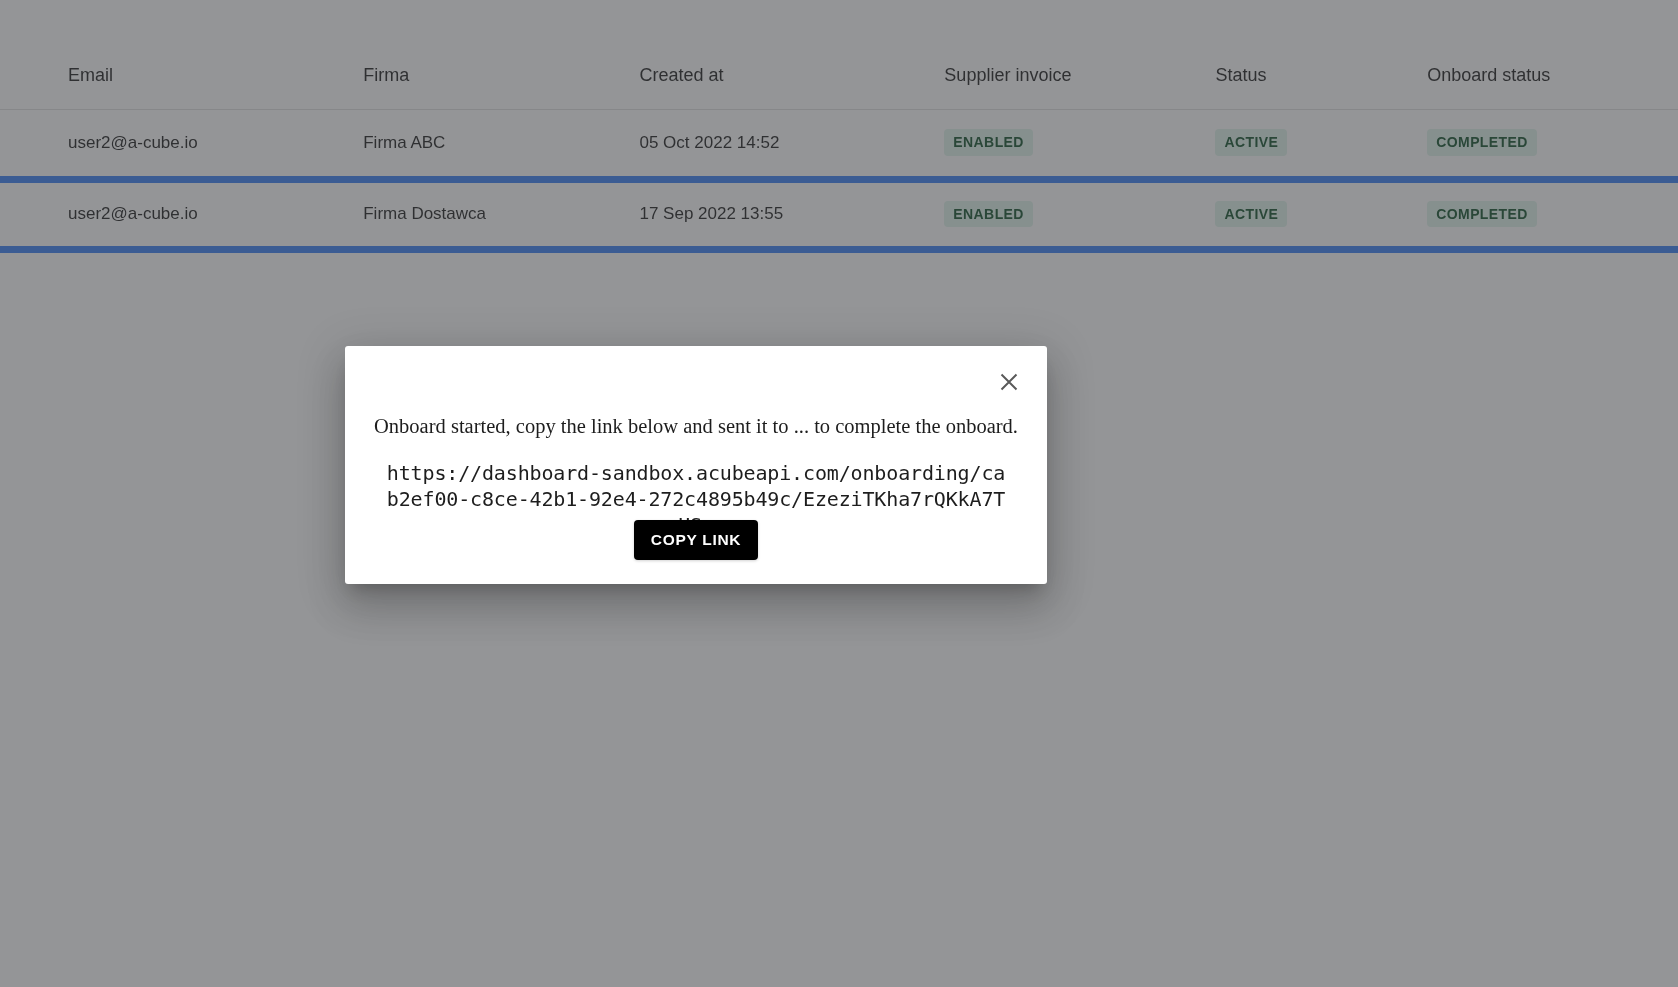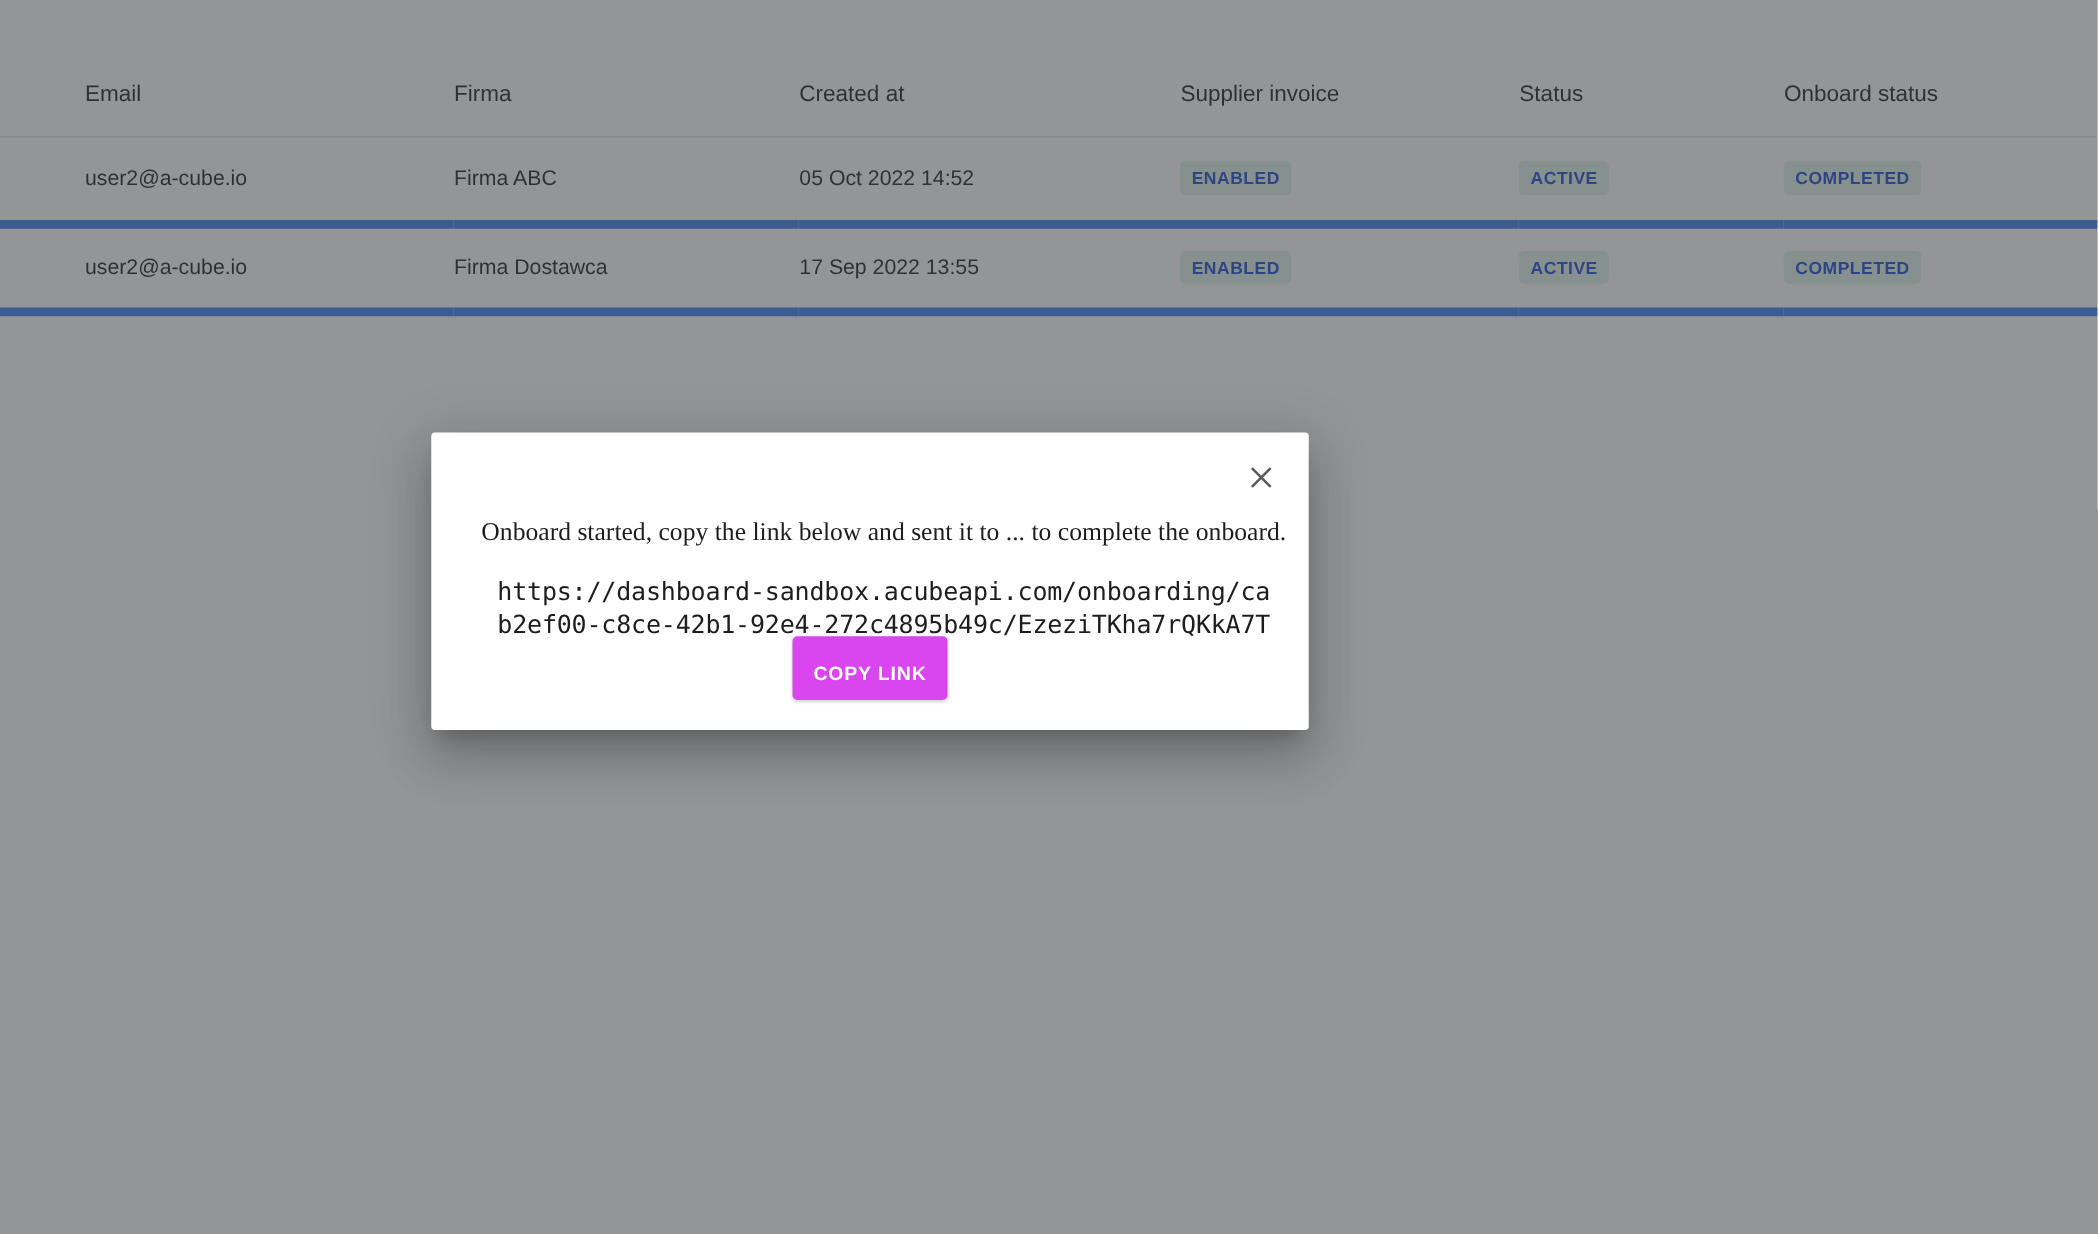--- a/index.html
+++ b/index.html
@@ -67,21 +67,21 @@
   .badge {
     display: inline-block;
     font-size: 14px;
     font-weight: 700;
     letter-spacing: 0.4px;
     padding: 5px 9px 5px 9px;
     border-radius: 4px;
     line-height: 1.15;
     white-space: nowrap;
   }
-  .badge-green  { color: #1d4ed8; background: #dff3ec; }
+  .badge-green  { color: #14532d; background: #dff3ec; }
   .badge-orange { color: #b4591a; background: #fbecd9; }
 
   
   .overlay {
     position: absolute;
     inset: 0;
     background: rgba(60, 62, 66, 0.55);
     z-index: 50;
   }
 
@@ -115,21 +115,20 @@
   }
   .modal-close svg { display: block; }
 
   .modal-body {
     position: absolute;
     left: 0;
     top: 0;
     width: 100%;
     padding: 68px 28px 0 28px;
     text-align: center;
-    margin-left: 11px;
   }
 
   .modal-message {
     font-family: "Liberation Serif", serif;
     font-size: 20.5px;
     color: #1d1d1d;
     line-height: 1.25;
     margin-bottom: 20px;
   }
 
@@ -147,29 +146,29 @@
   .modal-actions {
     position: absolute;
     left: 0;
     bottom: 24px;
     width: 100%;
     display: flex;
     justify-content: center;
   }
 
   .copy-btn {
-    background: #d946ef;
+    background: #000000;
     color: #ffffff;
     border: none;
     border-radius: 4px;
     font-family: "Liberation Sans", sans-serif;
     font-size: 15.5px;
     font-weight: 700;
     letter-spacing: 0.7px;
-    padding: 22px 17px 11px 17px;
+    padding: 11px 17px 11px 17px;
     cursor: pointer;
     box-shadow: 0 1px 3px rgba(0,0,0,0.18);
   }
 </style>
 </head>
 <body>
 
 <div class="page">
 
   <div class="table-wrap">

